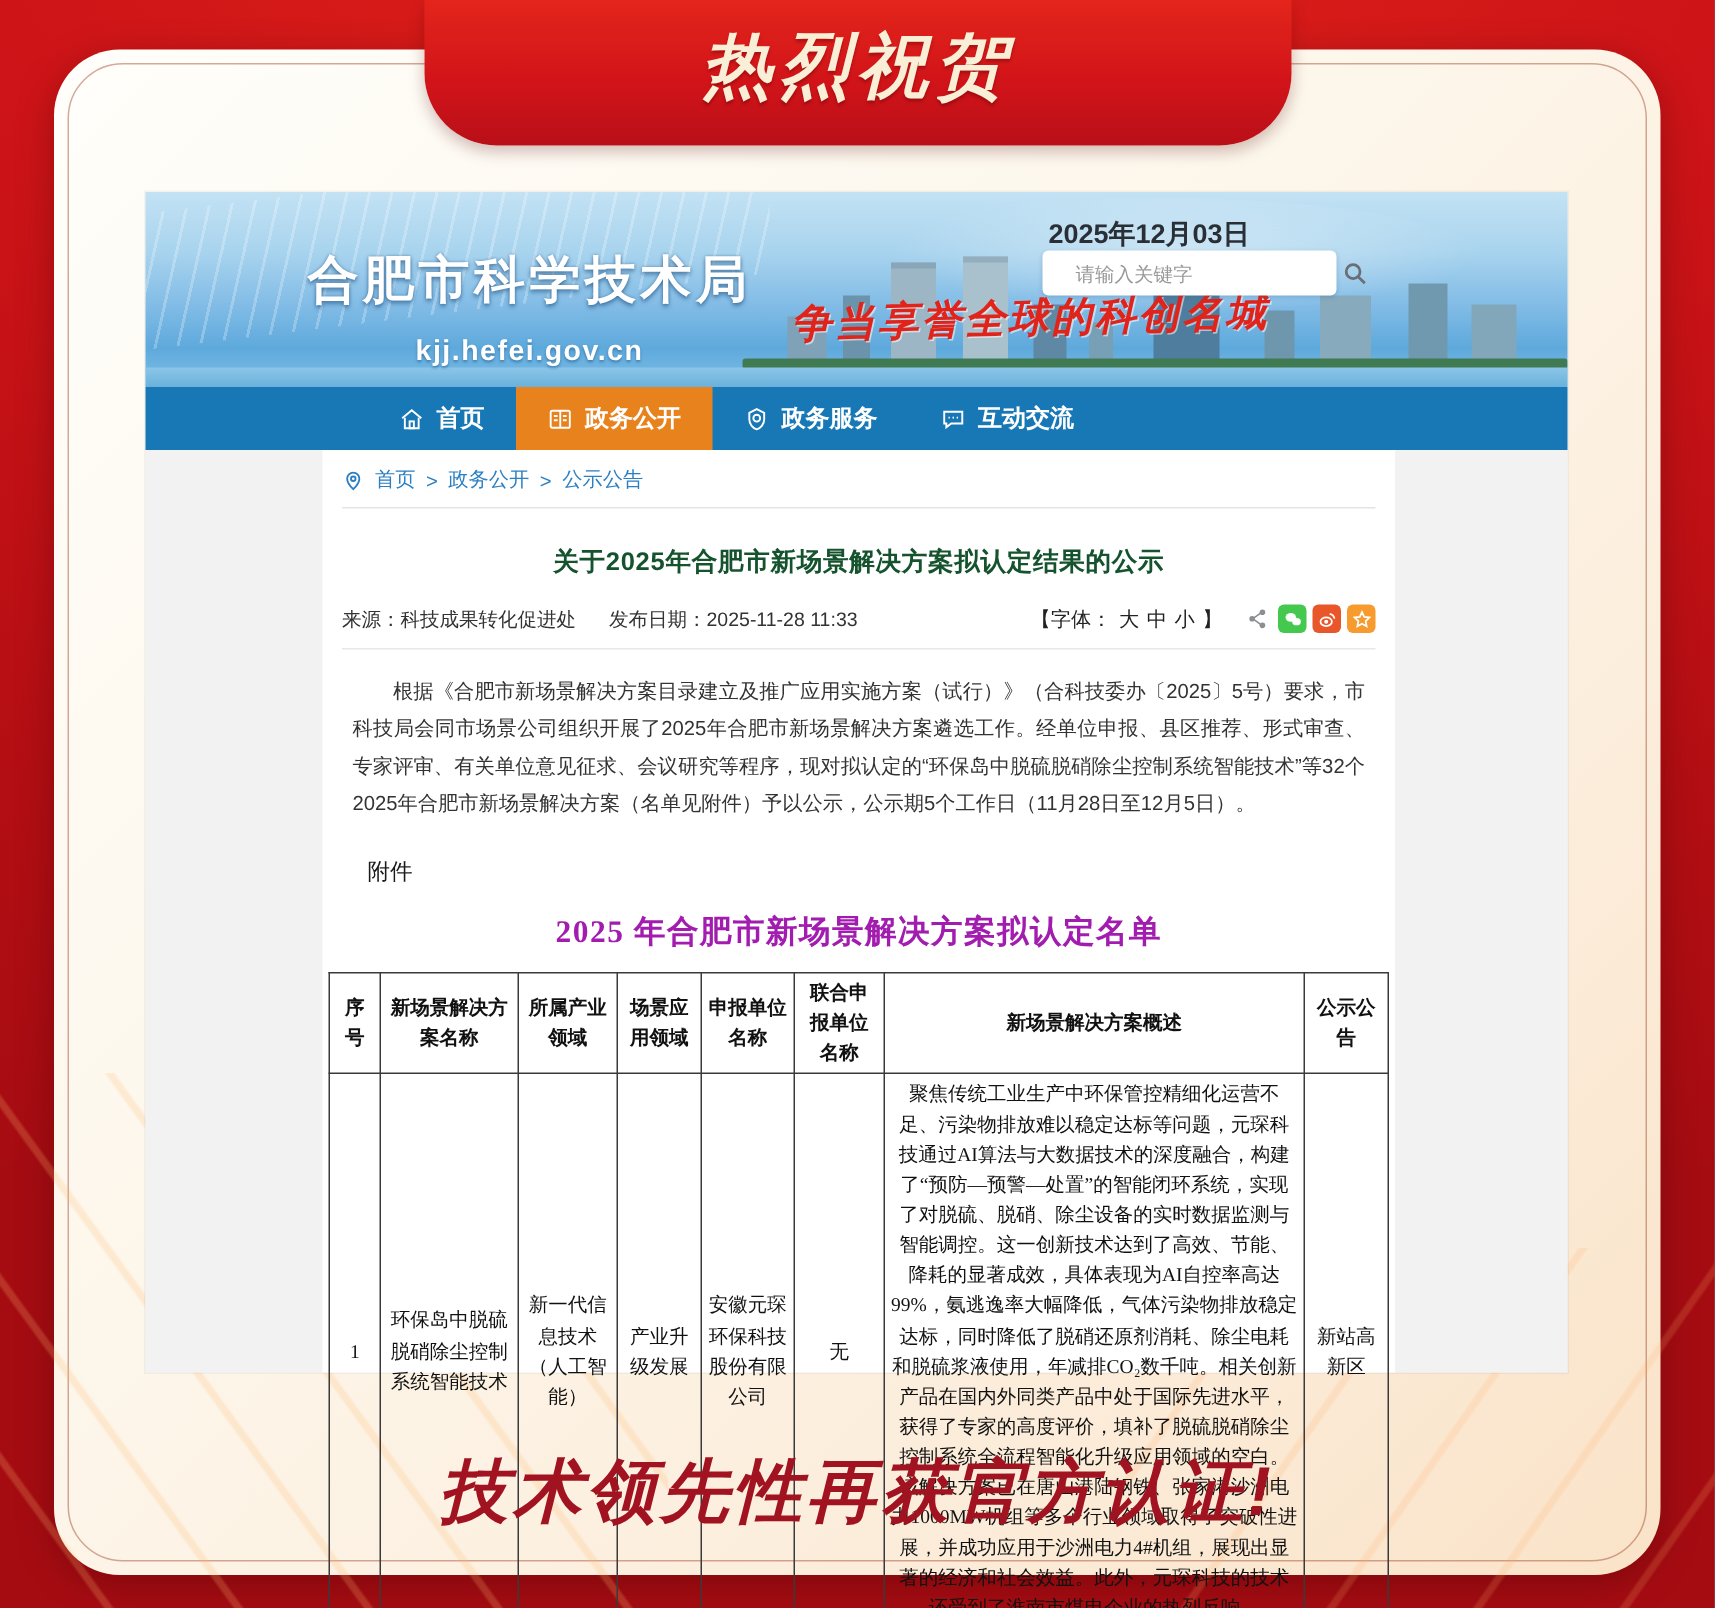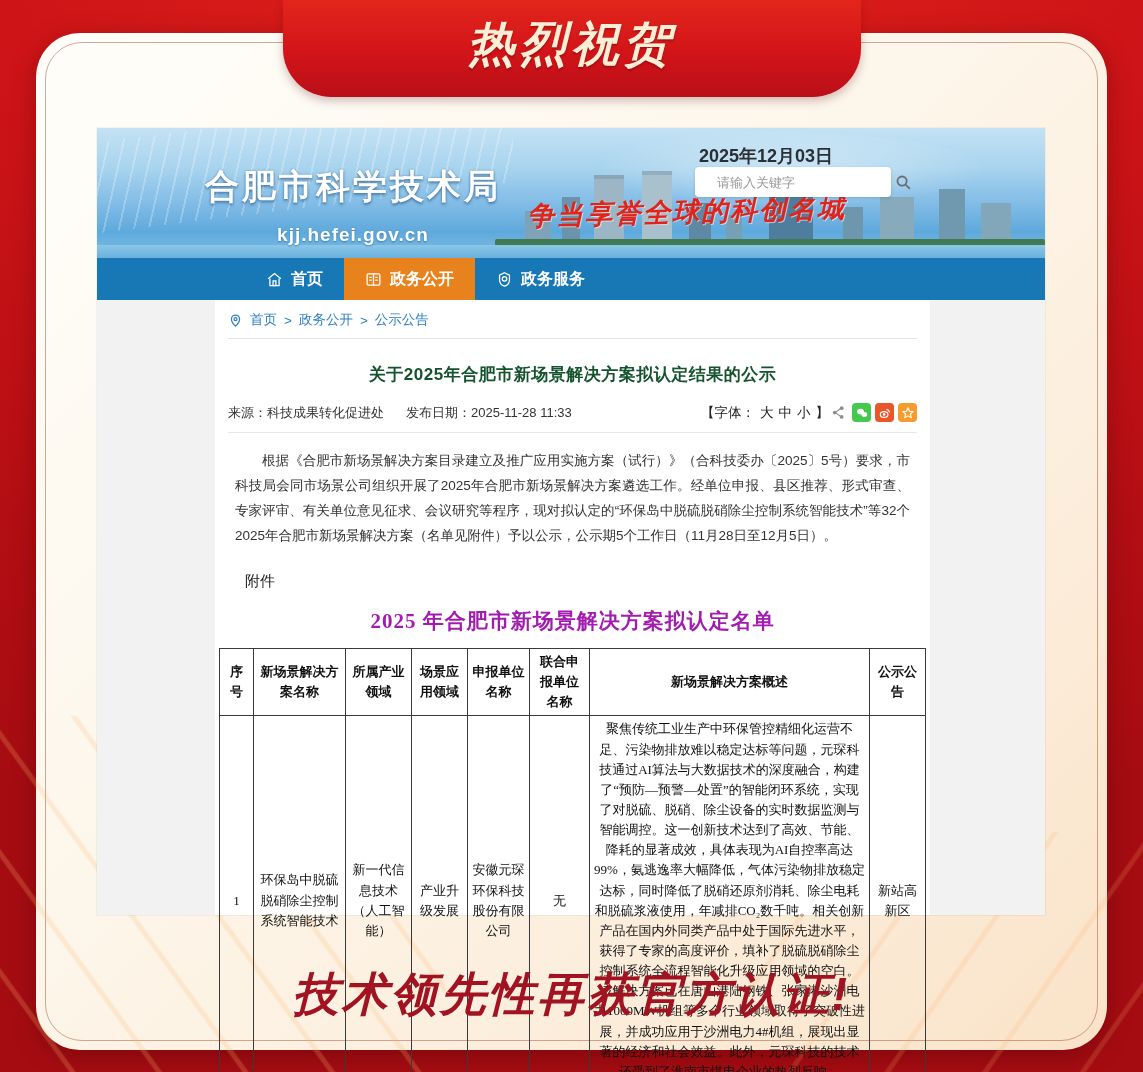--- a/index.html
+++ b/index.html
@@ -79,21 +79,21 @@
   .content{position:relative;height:615px;background:#f2f2f3;}
   .page{position:absolute;left:118px;top:0;width:715px;height:615px;background:#fff;box-sizing:border-box;}
   .crumbs{display:flex;align-items:center;gap:7px;margin:0 13px;padding:11px 0 9px;
     border-bottom:1px solid #e4e4e4;color:#2b7fc3;font-size:13.5px;}
   .crumbs .lnk{cursor:pointer;}
   .art-title{text-align:center;color:#14532d;font-size:17px;font-weight:bold;margin-top:24px;
     letter-spacing:.5px;}
   .meta{display:flex;justify-content:space-between;align-items:center;margin:0 13px;
     padding:17px 0 10px;border-bottom:1px solid #e8e8e8;font-size:13px;color:#333;}
   .meta-left{display:flex;gap:22px;text-align:center;}
-  .meta-right{display:flex;align-items:center;justify-content:flex-end;}
+  .meta-right{display:flex;align-items:center;gap:14px;justify-content:flex-end;}
   .fontctl{display:flex;gap:5px;color:#222;font-size:13.5px;}
   .fontctl .opt{cursor:pointer;}
   .shareicons{display:flex;align-items:center;gap:4px;}
   .icbox{width:19px;height:19px;border-radius:4px;display:flex;align-items:center;justify-content:center;cursor:pointer;}
   .ic-share{background:transparent;}
   .ic-wechat{background:#45c84e;}
   .ic-weibo{background:#e8562a;}
   .ic-star{background:#f79b2e;}
   .para{margin:15px 20px 0;font-size:13.5px;line-height:25px;color:#333;text-align:justify;
     text-indent:2em;}
@@ -186,20 +186,31 @@
         <span>政务公开</span>
       </div>
       <div class="nav-item">
         <span>
           <svg width="17" height="17" viewBox="0 0 24 24" fill="none" stroke="#fff" stroke-width="1.8">
             <path d="M12 2.5 L19 6 V12 C19 17 15.5 20.5 12 21.5 C8.5 20.5 5 17 5 12 V6 Z"></path>
             <circle cx="12" cy="11" r="3.2"></circle>
           </svg>
           </span>
         <span>政务服务</span>
+      </div>
+      <div class="nav-item">
+        <span>
+          <svg width="17" height="17" viewBox="0 0 24 24" fill="none" stroke="#fff" stroke-width="1.8">
+            <path d="M3.5 5 H20.5 V16 H10 L5.5 19.5 V16 H3.5 Z"></path>
+            <line x1="7.5" y1="10.5" x2="8.8" y2="10.5"></line>
+              <line x1="11.3" y1="10.5" x2="12.7" y2="10.5"></line>
+              <line x1="15.2" y1="10.5" x2="16.5" y2="10.5"></line>
+          </svg>
+          </span>
+        <span>互动交流</span>
       </div>
     </div>
 
     <div class="content">
       <div class="page">
 
         <div class="crumbs">
           <span style="display:flex;">
             <svg width="15" height="15" viewBox="0 0 24 24" fill="none" stroke="#2b7fc3" stroke-width="2">
               <path d="M12 21 C12 21 5.5 14.8 5.5 9.8 A6.5 6.5 0 0 1 18.5 9.8 C18.5 14.8 12 21 12 21 Z"></path>

